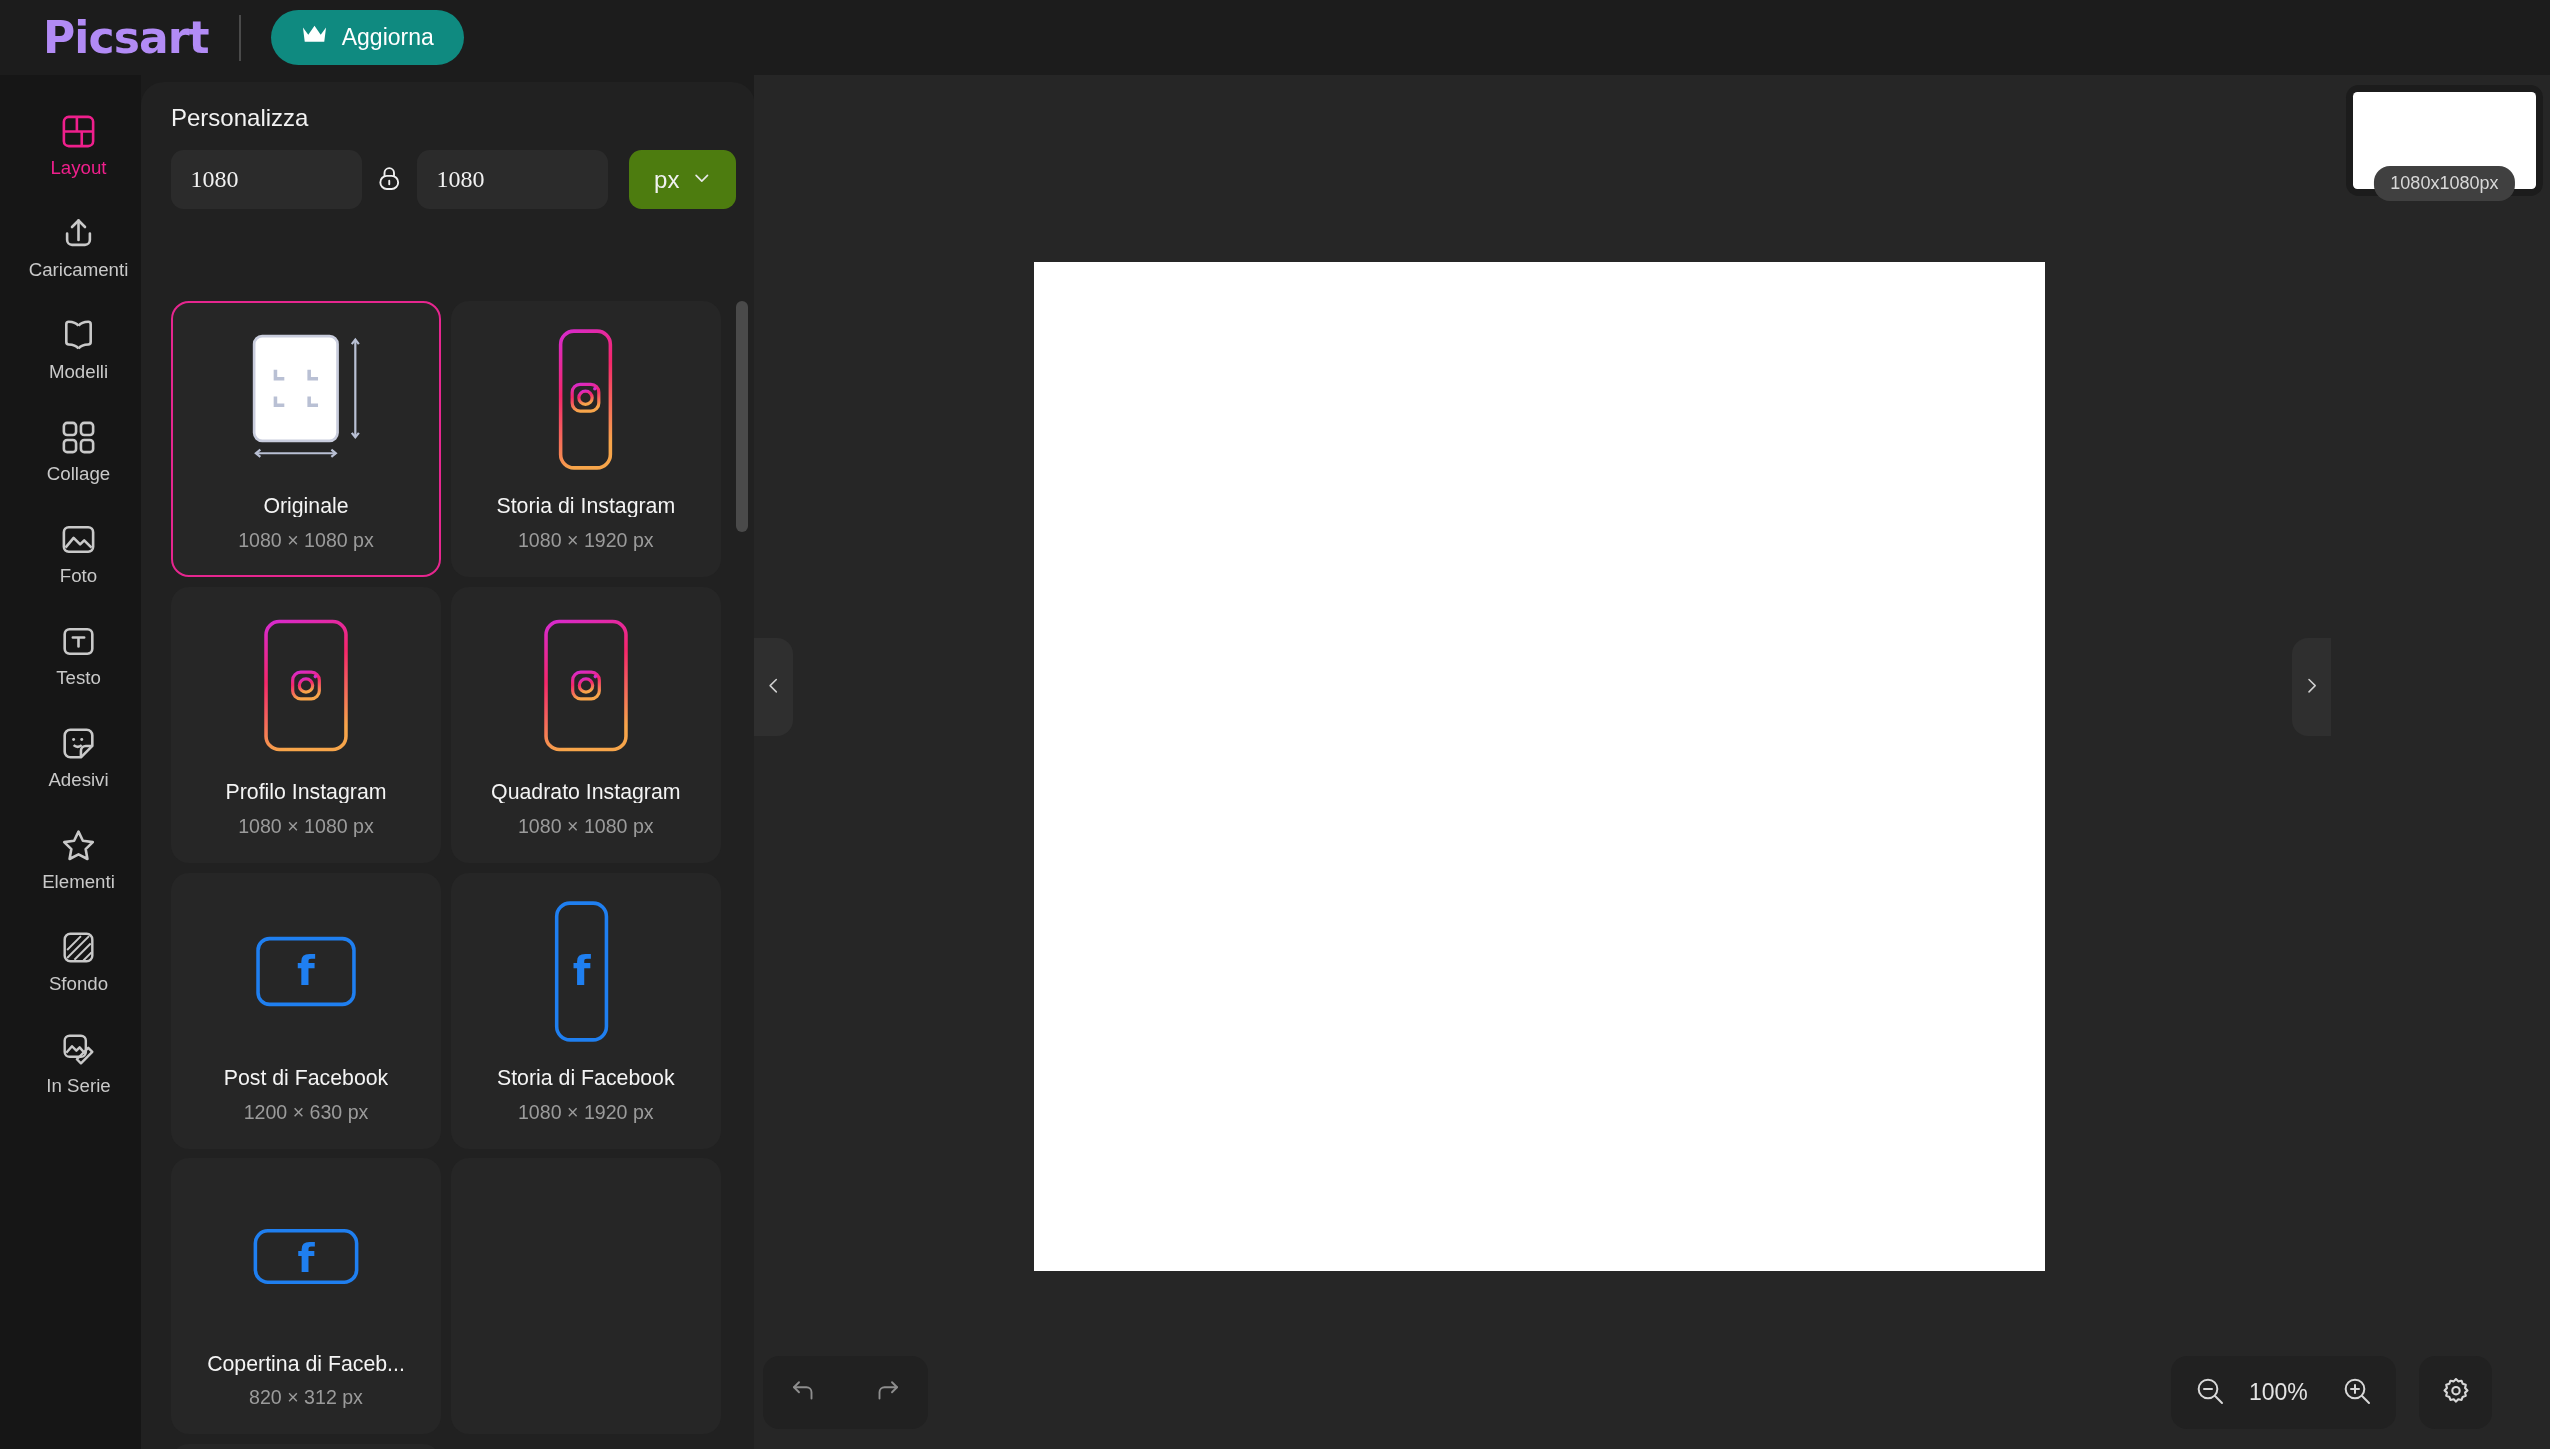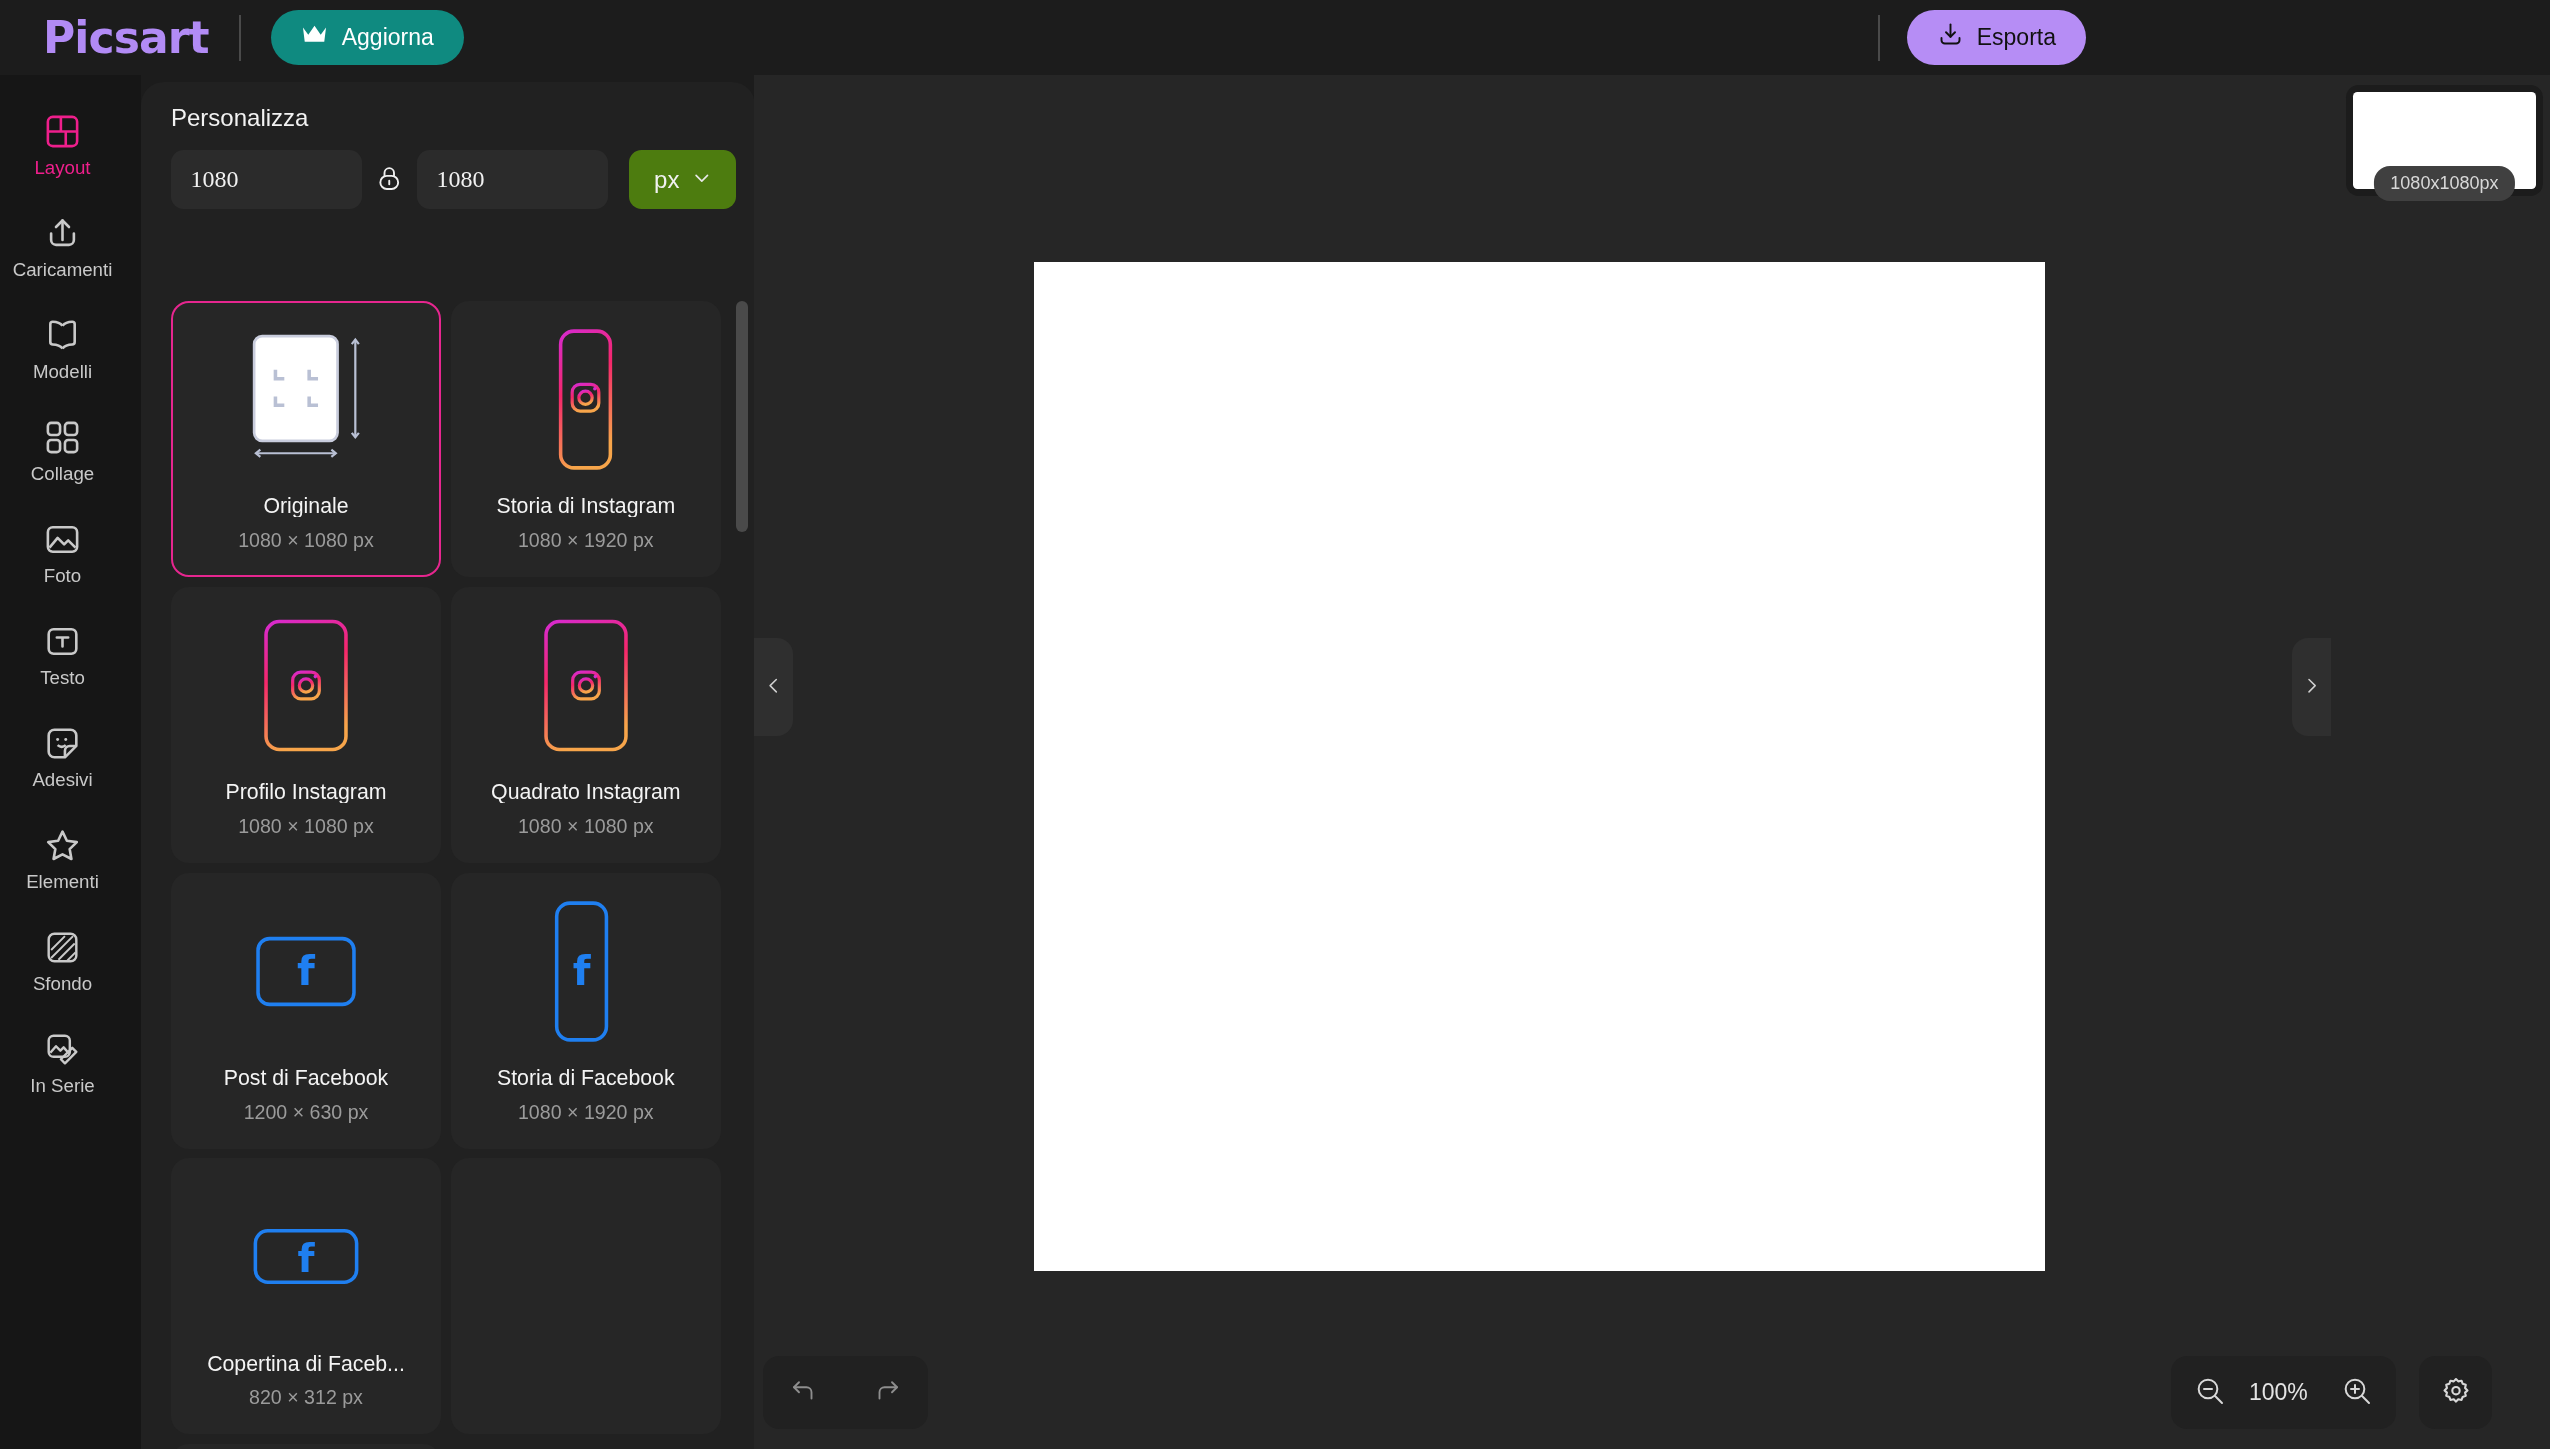--- a/index.html
+++ b/index.html
@@ -36,21 +36,21 @@
     height: 55px; padding: 0 30px; border: none; border-radius: 30px;
     background: #b68df5; color: #111; font-size: 23px;
     font-family: "Liberation Sans", sans-serif;
     display: flex; align-items: center; gap: 12.5px; cursor: pointer;
   }
 
   
   .rail {
     position: absolute; left: 0; top: 75px; width: 141px; height: 1375px;
     background: #161616; display: flex; flex-direction: column;
-    align-items: flex-start; padding-top: 23px; gap: 9px;
+    align-items: flex-end; padding-top: 23px; gap: 9px;
   }
   .rail-item {
     width: 125px; height: 93px; display: flex; flex-direction: column;
     align-items: center; justify-content: center; gap: 8px;
     cursor: pointer; color: #c9c9c9;
   }
   .rail-item .lbl { font-size: 18.7px; line-height: 1; }
   .rail-item.active { color: #ef1f8c; }
   .rail-ico { width: 39px; height: 39px; display: block; }
 
@@ -176,33 +176,20 @@
     <div class="brand">Picsart</div>
     <div class="vdiv"></div>
     <button class="btn-upgrade">
       <span>
         <svg width="27" height="21.3" viewBox="0 0 30 24">
             <path d="M2 4 L8 12 L15 2 L22 12 L28 4 L26 20 L4 20 Z" fill="#fff"></path>
           </svg>
       </span>
       <span>Aggiorna</span>
     </button>
-    <div class="topbar-right">
-      <div class="vdiv"></div>
-      <button class="btn-export">
-        <span>
-          <svg width="27" height="27" viewBox="0 0 24 24" fill="none" stroke="#111" stroke-width="1.7" stroke-linecap="round" stroke-linejoin="round">
-            <path d="M12 3v11"></path>
-              <path d="M8 10l4 4 4-4"></path>
-              <path d="M4 15v2a3 3 0 0 0 3 3h10a3 3 0 0 0 3-3v-2"></path>
-          </svg>
-        </span>
-        <span>Esporta</span>
-      </button>
-    </div>
   </div>
 
   <div class="rail">
 
     <div class="rail-item active">
       <span class="rail-ico">
         <svg width="39" height="39" viewBox="0 0 24 24" fill="none" stroke="currentColor" stroke-width="1.6">
           <rect x="3" y="3" width="18" height="18" rx="3"></rect>
             <path d="M11 3v9M3 12h18M14 12v9"></path>
         </svg>

